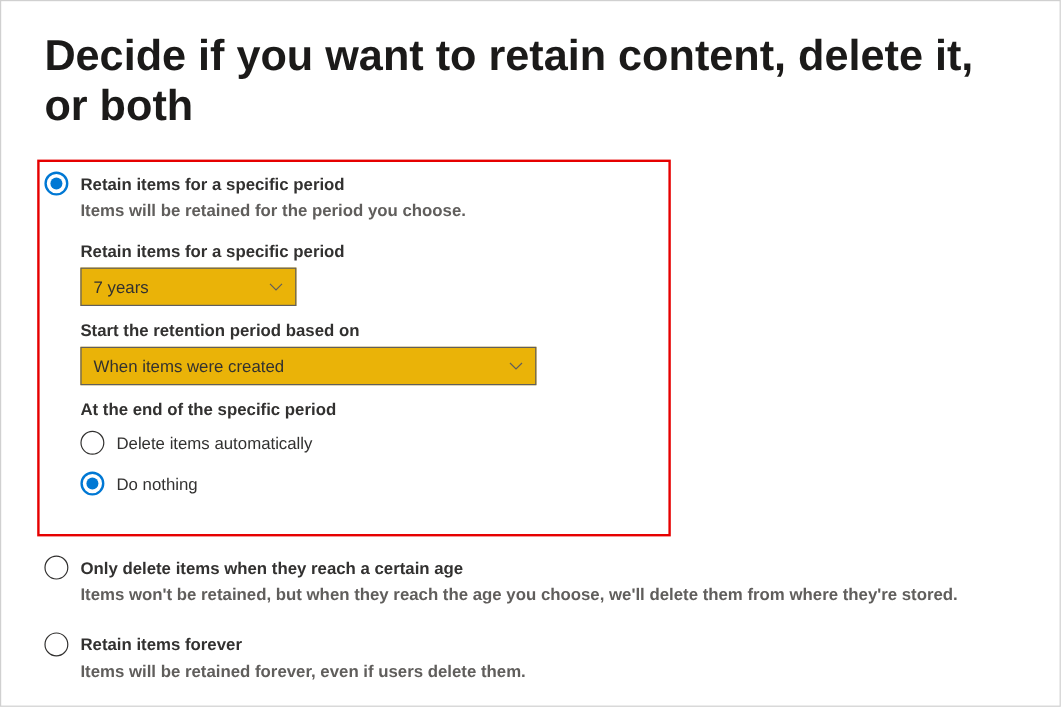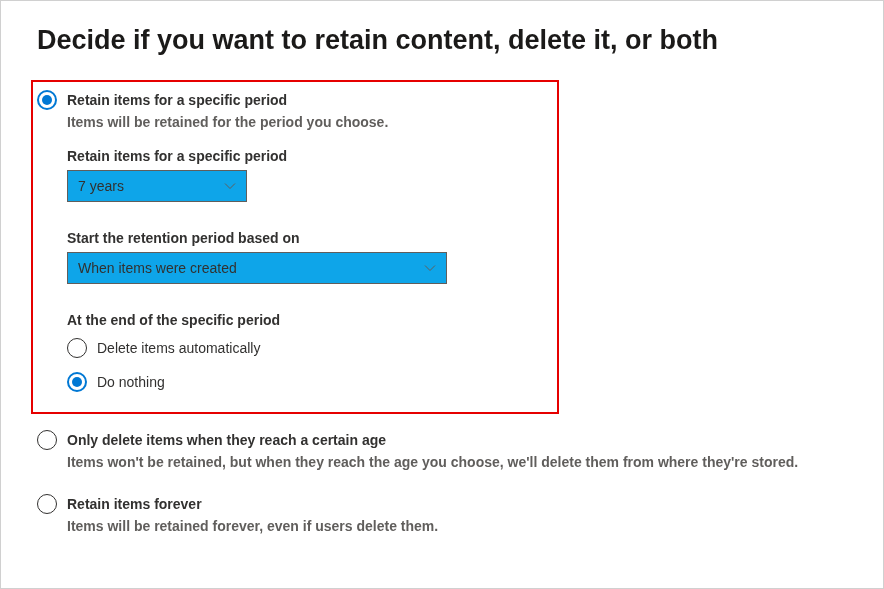--- a/index.html
+++ b/index.html
@@ -14,21 +14,21 @@
       background: #fff;
       width: 884px;
       height: 589px;
       border: 1px solid #d0d0d0;
       padding: 0;
     }
     .page {
       padding: 24px 36px 24px 36px;
     }
     h1 {
-      font-size: 27px;
+      font-size: 36px;
       font-weight: 700;
       color: #1b1a19;
       margin-bottom: 24px;
     }
     .highlight-box {
       border: 2px solid #e60000;
       padding: 8px 10px 16px 4px;
       margin-left: -6px;
       margin-bottom: 16px;
       width: 528px;
@@ -84,23 +84,23 @@
     }
     .dropdown {
       display: flex;
       align-items: center;
       justify-content: space-between;
       border: 1px solid #605e5c;
       height: 32px;
       padding: 0 10px;
       font-size: 14px;
       color: #323130;
-      background: #0ea5e9;
+      background: #eab308;
       cursor: pointer;
-      margin-bottom: 28px;
+      margin-bottom: 12px;
     }
     .dropdown.narrow {
       width: 180px;
     }
     .dropdown.wide {
       width: 380px;
     }
     .chevron {
       width: 12px;
       height: 12px;
@@ -155,21 +155,21 @@
           </svg>
       </div>
 
       <div class="field-label">At the end of the specific period</div>
 
       <div class="sub-radio-row" style="margin-top:10px;">
         <span class="radio-outer radio-unselected"></span>
         <span class="sub-radio-label">Delete items automatically</span>
       </div>
 
-      <div class="sub-radio-row" style="margin-bottom:4px;">
+      <div class="sub-radio-row" style="margin-bottom:16px;">
         <span class="radio-outer radio-selected">
           <span class="radio-dot"></span>
         </span>
         <span class="sub-radio-label">Do nothing</span>
       </div>
 
     </div>
   </div>
 
   <div class="option-block">

